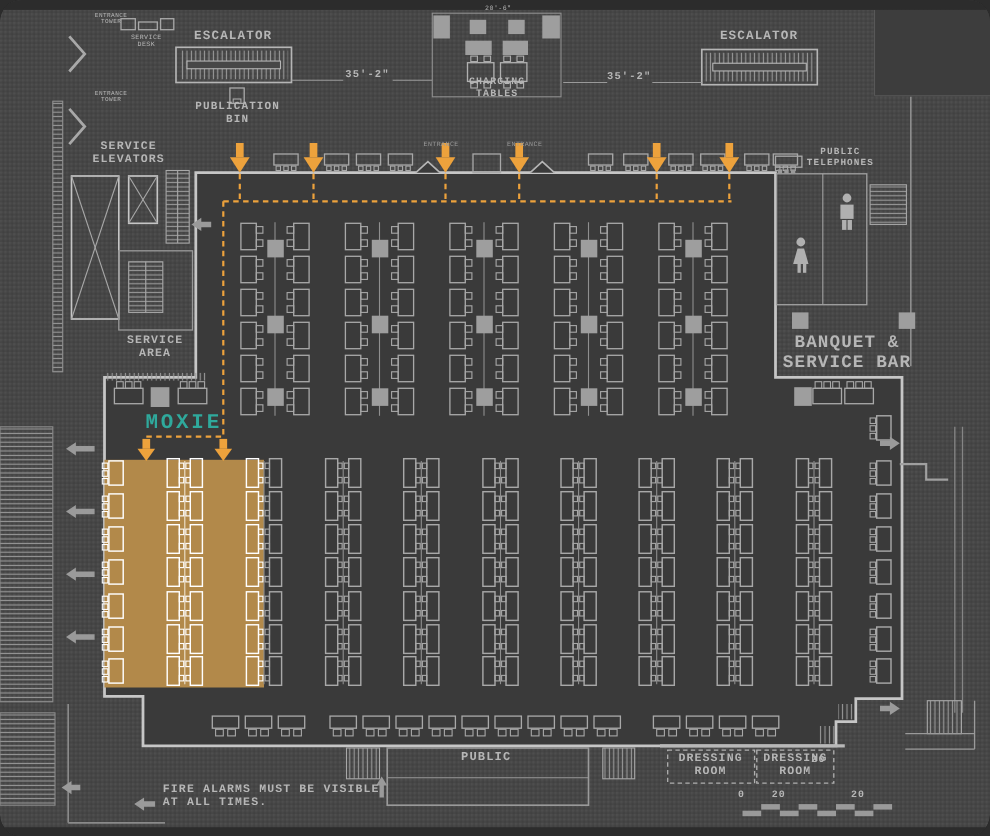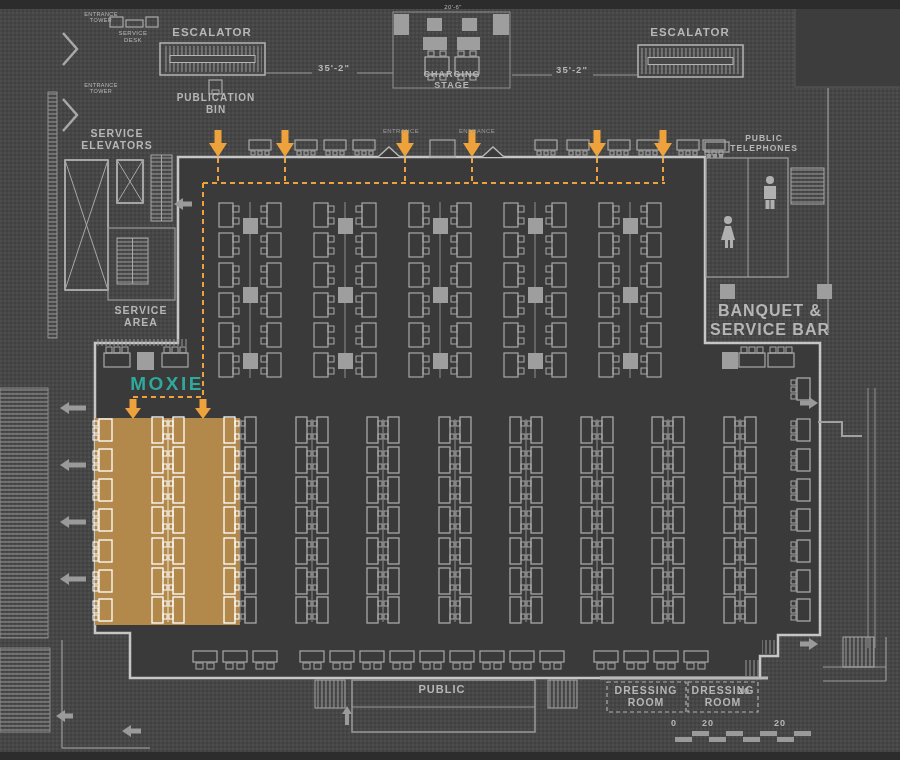--- a/index.html
+++ b/index.html
@@ -1,17 +1,17 @@
 <!DOCTYPE html>
 <html><head>
 <meta charset="utf-8">
 <style>
   html,body{margin:0;padding:0;background:#2c2c2c;}
   .plan{position:relative;width:900px;height:760px;overflow:hidden;
-        font-family:Liberation Sans, sans-serif;background:#000000;}
+        font-family:Liberation Mono, monospace;background:#000000;border-radius:19px;}
   .plan svg{position:absolute;left:0;top:0;display:block;}
   .lbl{position:absolute;color:#b6b6b6;letter-spacing:1px;white-space:pre-line;
        text-align:center;transform:translateX(-50%);line-height:1.18;font-weight:bold;}
   .lbl.tiny{font-weight:normal;letter-spacing:.4px;}
   .lbl.left{transform:none;text-align:left;}
   .lbl.moxie{color:#2fa99c;font-size:19px;letter-spacing:2.5px;font-weight:bold;text-align:right;}
 </style>
 </head>
 <body>
 
@@ -963,36 +963,38 @@
   <div class="lbl tiny" style="left:101px;top:82px;font-size:5.5px">ENTRANCE
 TOWER</div>
   <div class="lbl tiny" style="left:133px;top:30px;font-size:6px">SERVICE
 DESK</div>
   <div class="lbl" style="left:212px;top:26px;font-size:11.5px">ESCALATOR</div>
   <div class="lbl" style="left:690px;top:26px;font-size:11.5px">ESCALATOR</div>
   <div class="lbl" style="left:216px;top:92px;font-size:10px">PUBLICATION
 BIN</div>
   <div class="lbl tiny" style="left:453px;top:4px;font-size:6px">20'-6"</div>
   <div class="lbl" style="left:452px;top:69px;font-size:9px">CHARGING
-STAGE</div>
+TABLES</div>
   <div class="lbl" style="left:334px;top:62px;font-size:9.5px">35'-2"</div>
   <div class="lbl" style="left:572px;top:64px;font-size:9.5px">35'-2"</div>
   <div class="lbl tiny" style="left:401px;top:128px;font-size:6px;color:#9a9a9a">ENTRANCE</div>
   <div class="lbl tiny" style="left:477px;top:128px;font-size:6px;color:#9a9a9a">ENTRANCE</div>
   <div class="lbl" style="left:117px;top:127px;font-size:10.5px">SERVICE
 ELEVATORS</div>
   <div class="lbl" style="left:764px;top:133px;font-size:8.5px">PUBLIC
 TELEPHONES</div>
   <div class="lbl" style="left:141px;top:304px;font-size:10.5px">SERVICE
 AREA</div>
   <div class="lbl" style="left:770px;top:302px;font-size:16px">BANQUET &amp;
 SERVICE BAR</div>
   <div class="lbl moxie" style="left:167px;top:373px">MOXIE</div>
   <div class="lbl" style="left:442px;top:683px;font-size:11px">PUBLIC</div>
   <div class="lbl" style="left:646px;top:684px;font-size:10.5px">DRESSING
 ROOM</div>
   <div class="lbl" style="left:723px;top:684px;font-size:10.5px">DRESSING
 ROOM</div>
+  <div class="lbl left" style="left:148px;top:712px;font-size:10.5px">FIRE ALARMS MUST BE VISIBLE
+AT ALL TIMES.</div>
   <div class="lbl" style="left:674px;top:718px;font-size:9px">0</div>
   <div class="lbl" style="left:708px;top:718px;font-size:9px">20</div>
   <div class="lbl" style="left:744px;top:686px;font-size:9px">20</div>
   <div class="lbl" style="left:780px;top:718px;font-size:9px">20</div>
 </div>
 
 </body></html>

